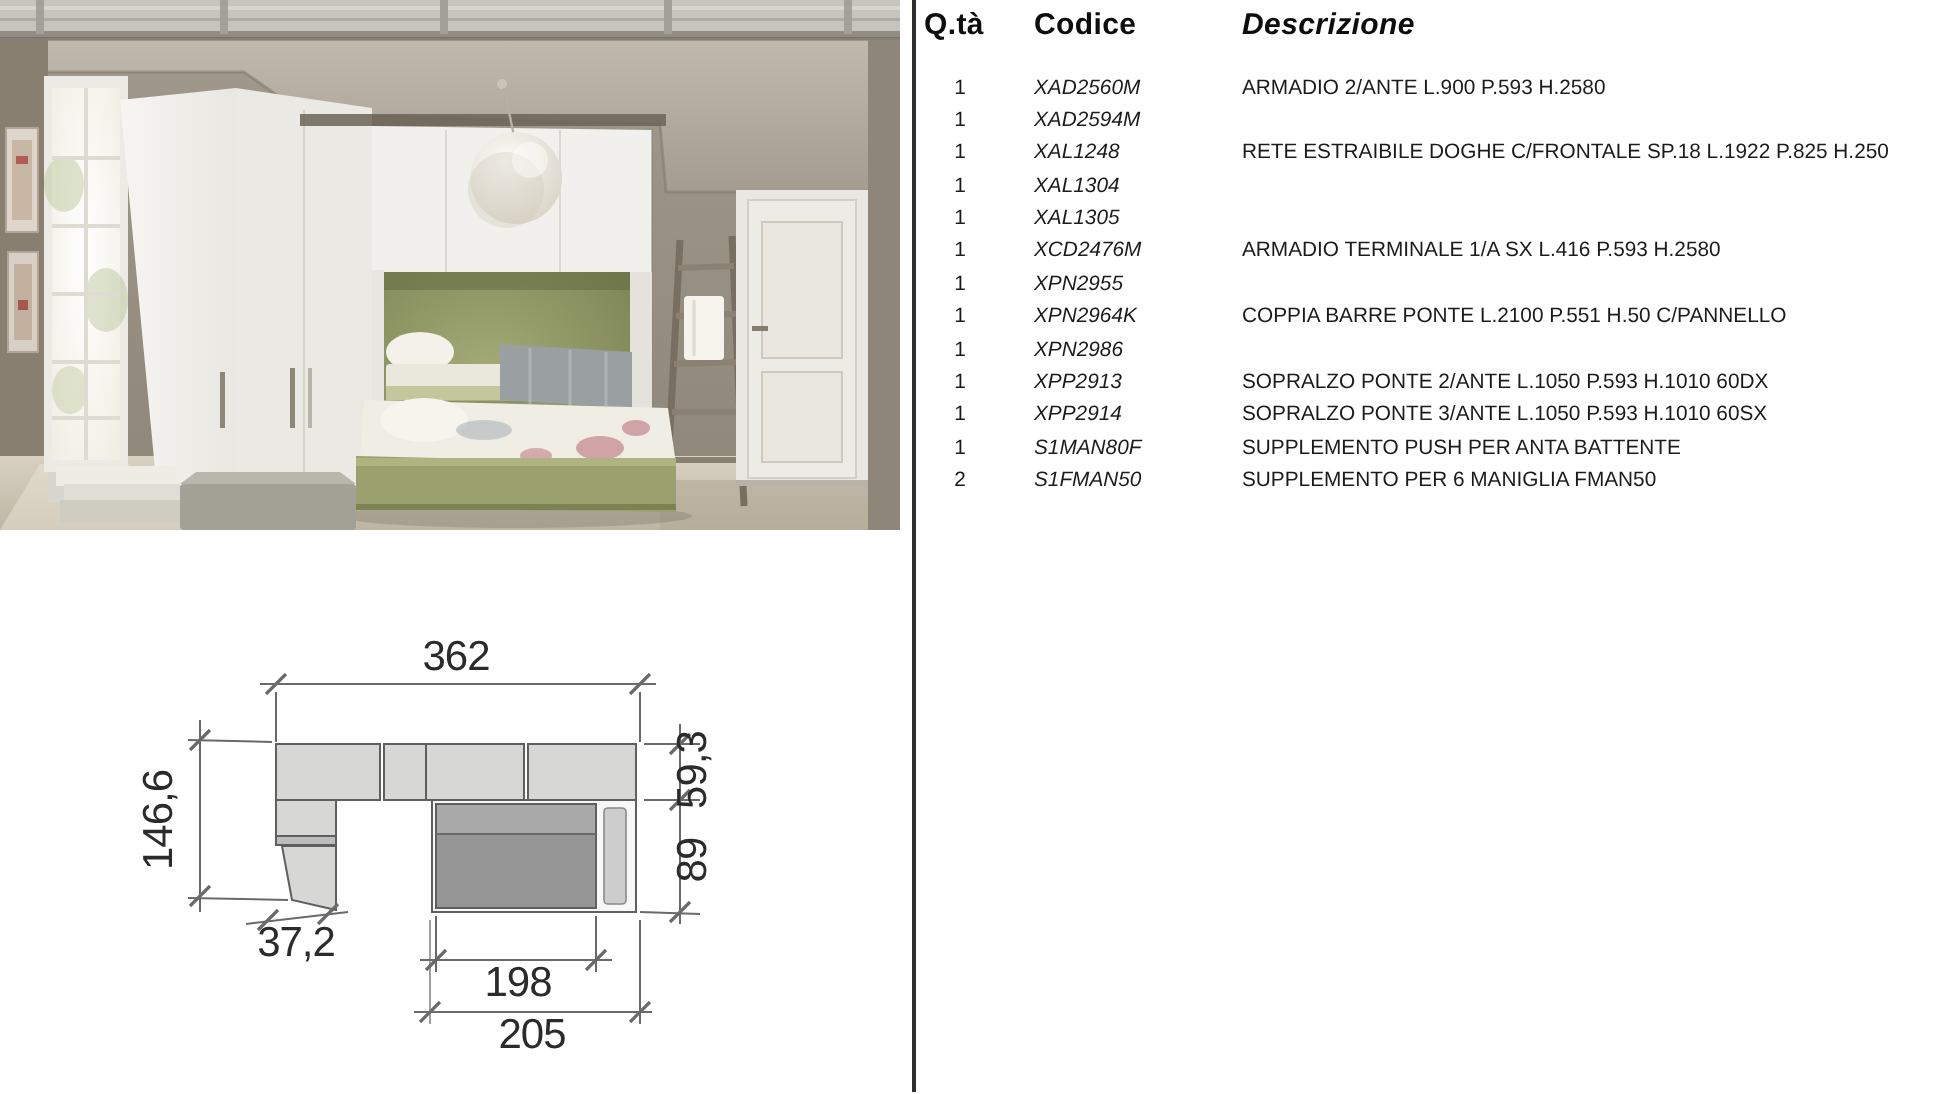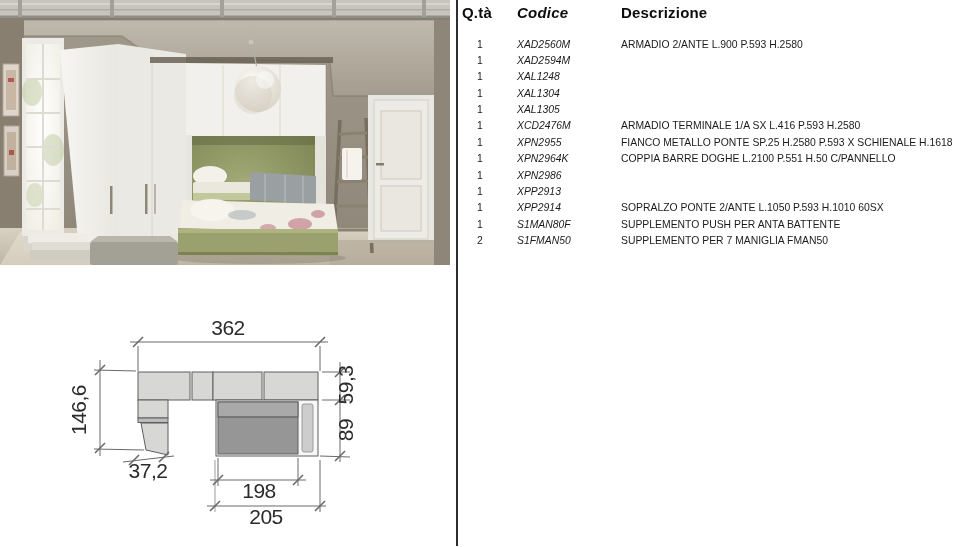--- a/index.html
+++ b/index.html
@@ -4,22 +4,22 @@
 <style>
   html,body{margin:0;padding:0;background:#fff;}
   .page{position:relative;width:970px;height:547px;background:#ffffff;overflow:hidden;
         font-family:"Liberation Sans",sans-serif;}
   svg{position:absolute;display:block;}
   .divider{position:absolute;left:456px;top:0;width:2px;height:546px;background:#2e2e2e;}
   .ptable{position:absolute;left:458px;top:0;width:512px;height:547px;}
   .thead{position:relative;height:34px;font-weight:bold;font-size:15px;color:#0d0d0d;letter-spacing:.2px;text-align:right;}
   .thead span{position:absolute;top:4px;white-space:nowrap;}
   .h-qty{left:4px;}
-  .h-code{left:59px;font-style:italic;}
-  .h-desc{left:163px;}
+  .h-code{left:59px;}
+  .h-desc{left:163px;font-style:italic;}
   .rows{position:absolute;left:0;top:37px;width:512px;}
   .prow{position:relative;height:16.4px;font-size:10.4px;color:#1b1b1b;white-space:nowrap;}
   .prow span{position:absolute;top:1.5px;}
   .c-qty{left:0;width:44px;text-align:center;}
   .c-code{left:59px;font-style:italic;}
   .c-desc{left:163px;}
   .plan-dim{font-family:"Liberation Sans",sans-serif;font-size:21px;fill:#2b2b2b;letter-spacing:-0.5px;}
 </style>
 </head>
 <body>
@@ -288,63 +288,64 @@
           <span class="c-code">XAD2560M</span>
           <span class="c-desc">ARMADIO 2/ANTE L.900 P.593 H.2580</span>
         </div>
         <div class="prow">
           <span class="c-qty">1</span>
           <span class="c-code">XAD2594M</span>
         </div>
         <div class="prow">
           <span class="c-qty">1</span>
           <span class="c-code">XAL1248</span>
+          <span class="c-desc">RETE ESTRAIBILE DOGHE C/FRONTALE SP.18 L.1922 P.825 H.250</span>
         </div>
         <div class="prow">
           <span class="c-qty">1</span>
           <span class="c-code">XAL1304</span>
         </div>
         <div class="prow">
           <span class="c-qty">1</span>
           <span class="c-code">XAL1305</span>
         </div>
         <div class="prow">
           <span class="c-qty">1</span>
           <span class="c-code">XCD2476M</span>
           <span class="c-desc">ARMADIO TERMINALE 1/A SX L.416 P.593 H.2580</span>
         </div>
         <div class="prow">
           <span class="c-qty">1</span>
           <span class="c-code">XPN2955</span>
-          <span class="c-desc">FIANCO METALLO PONTE SP.25 H.2580 P.593 X SCHIENALE H.1618</span>
         </div>
         <div class="prow">
           <span class="c-qty">1</span>
           <span class="c-code">XPN2964K</span>
-          <span class="c-desc">COPPIA BARRE DOGHE L.2100 P.551 H.50 C/PANNELLO</span>
+          <span class="c-desc">COPPIA BARRE PONTE L.2100 P.551 H.50 C/PANNELLO</span>
         </div>
         <div class="prow">
           <span class="c-qty">1</span>
           <span class="c-code">XPN2986</span>
         </div>
         <div class="prow">
           <span class="c-qty">1</span>
           <span class="c-code">XPP2913</span>
+          <span class="c-desc">SOPRALZO PONTE 2/ANTE L.1050 P.593 H.1010 60DX</span>
         </div>
         <div class="prow">
           <span class="c-qty">1</span>
           <span class="c-code">XPP2914</span>
-          <span class="c-desc">SOPRALZO PONTE 2/ANTE L.1050 P.593 H.1010 60SX</span>
+          <span class="c-desc">SOPRALZO PONTE 3/ANTE L.1050 P.593 H.1010 60SX</span>
         </div>
         <div class="prow">
           <span class="c-qty">1</span>
           <span class="c-code">S1MAN80F</span>
           <span class="c-desc">SUPPLEMENTO PUSH PER ANTA BATTENTE</span>
         </div>
         <div class="prow">
           <span class="c-qty">2</span>
           <span class="c-code">S1FMAN50</span>
-          <span class="c-desc">SUPPLEMENTO PER 7 MANIGLIA FMAN50</span>
+          <span class="c-desc">SUPPLEMENTO PER 6 MANIGLIA FMAN50</span>
         </div>
       </div>
   </div>
 
 </div>
 
 </body></html>

